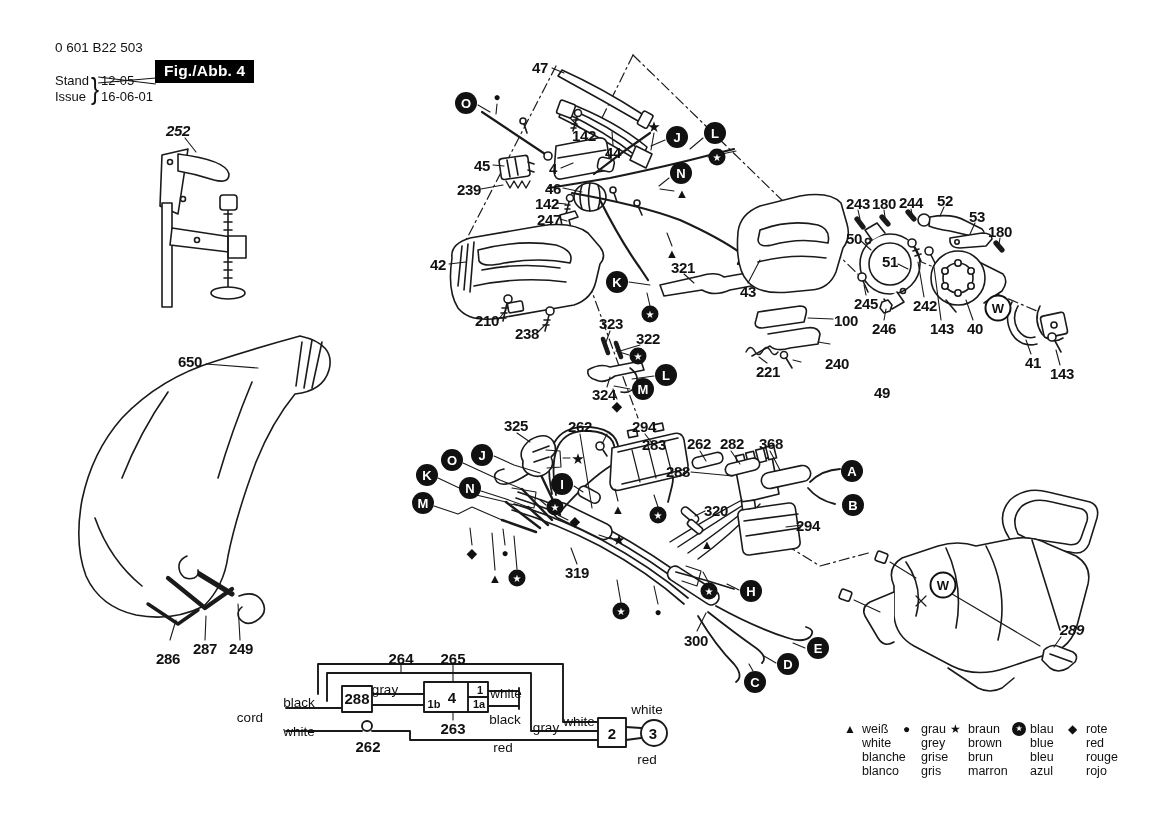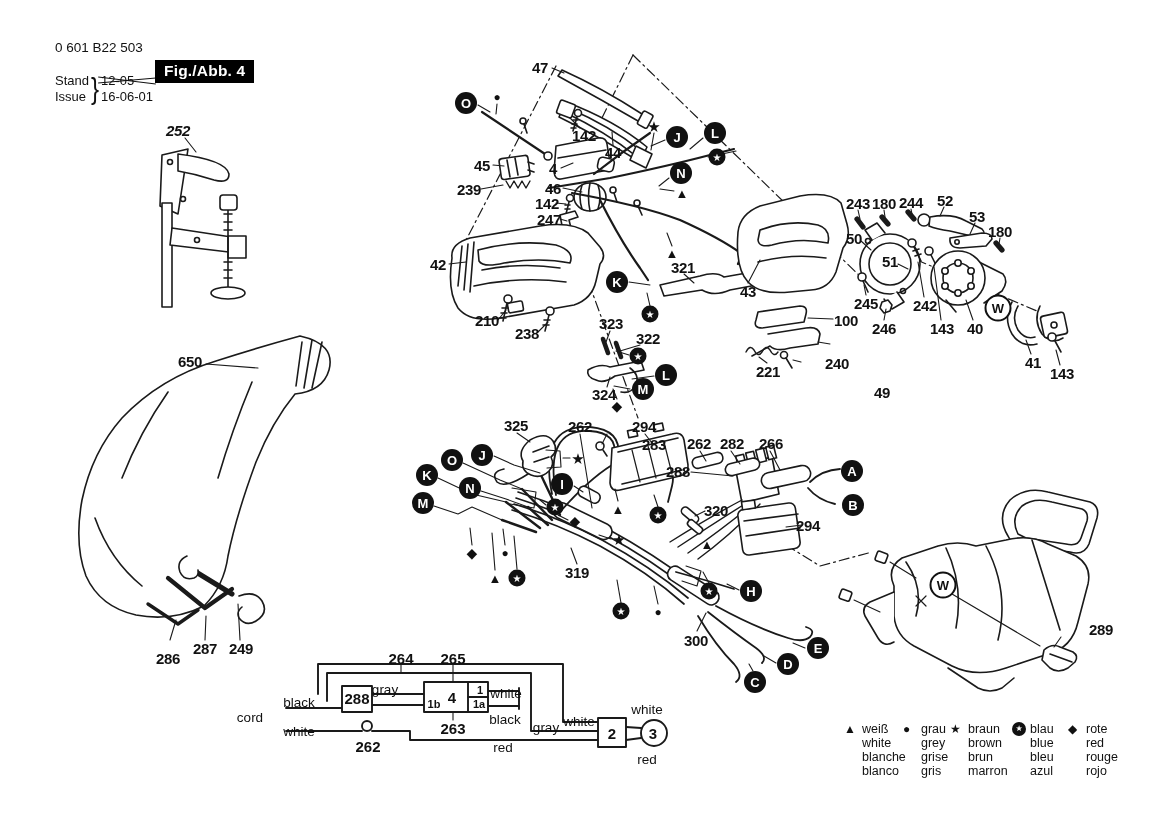--- a/index.html
+++ b/index.html
@@ -493,27 +493,27 @@
       <div class="plabel" style="left: 846px; top: 320px;">100</div>
       <div class="plabel" style="left: 882px; top: 344px; margin-top: 48px;">49</div>
       <div class="plabel" style="left: 768px; top: 371px;">221</div>
       <div class="plabel" style="left: 813px; top: 363px; margin-left: 24px;">240</div>
       <div class="plabel" style="left: 516px; top: 425px;">325</div>
       <div class="plabel" style="left: 580px; top: 426px;">262</div>
       <div class="plabel" style="left: 608px; top: 444px; margin-left: 46px;">283</div>
       <div class="plabel" style="left: 644px; top: 426px;">294</div>
       <div class="plabel" style="left: 699px; top: 443px;">262</div>
       <div class="plabel" style="left: 732px; top: 443px;">282</div>
-      <div class="plabel" style="left: 771px; top: 443px;">266</div>
+      <div class="plabel" style="left: 771px; top: 443px;">368</div>
       <div class="plabel" style="left: 678px; top: 471px;">288</div>
       <div class="plabel" style="left: 716px; top: 510px;">320</div>
       <div class="plabel" style="left: 808px; top: 525px;">294</div>
       <div class="plabel" style="left: 577px; top: 572px;">319</div>
       <div class="plabel" style="left: 696px; top: 640px;">300</div>
-      <div class="plabel" style="left: 1101px; top: 629px;">289</div>
+      <div class="plabel" style="left: 1072px; top: 629px; font-style: italic;">289</div>
       <div class="callout" style="left: 466px; top: 103px;">O</div>
       <div class="callout" style="left: 677px; top: 137px;">J</div>
       <div class="callout" style="left: 715px; top: 133px;">L</div>
       <div class="callout" style="left: 681px; top: 173px;">N</div>
       <div class="callout" style="left: 617px; top: 282px;">K</div>
       <div class="callout" style="left: 666px; top: 375px;">L</div>
       <div class="callout" style="left: 643px; top: 389px;">M</div>
       <div class="callout" style="left: 427px; top: 475px;">K</div>
       <div class="callout" style="left: 452px; top: 460px;">O</div>
       <div class="callout" style="left: 482px; top: 455px;">J</div>

